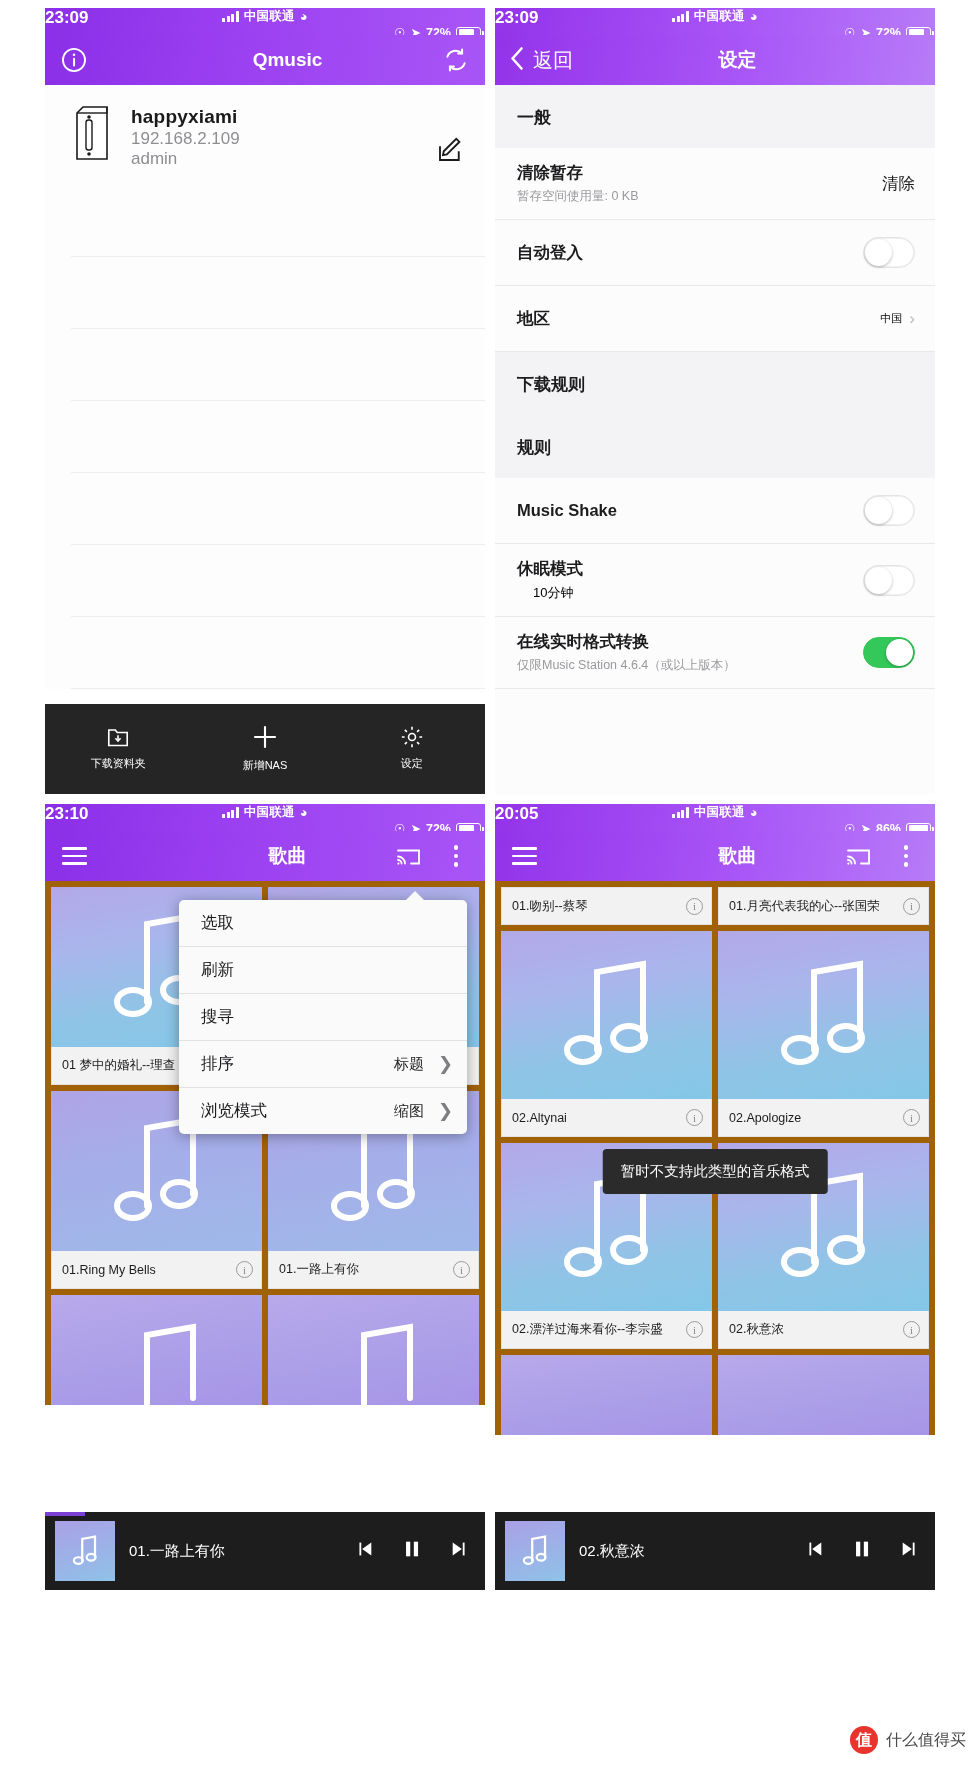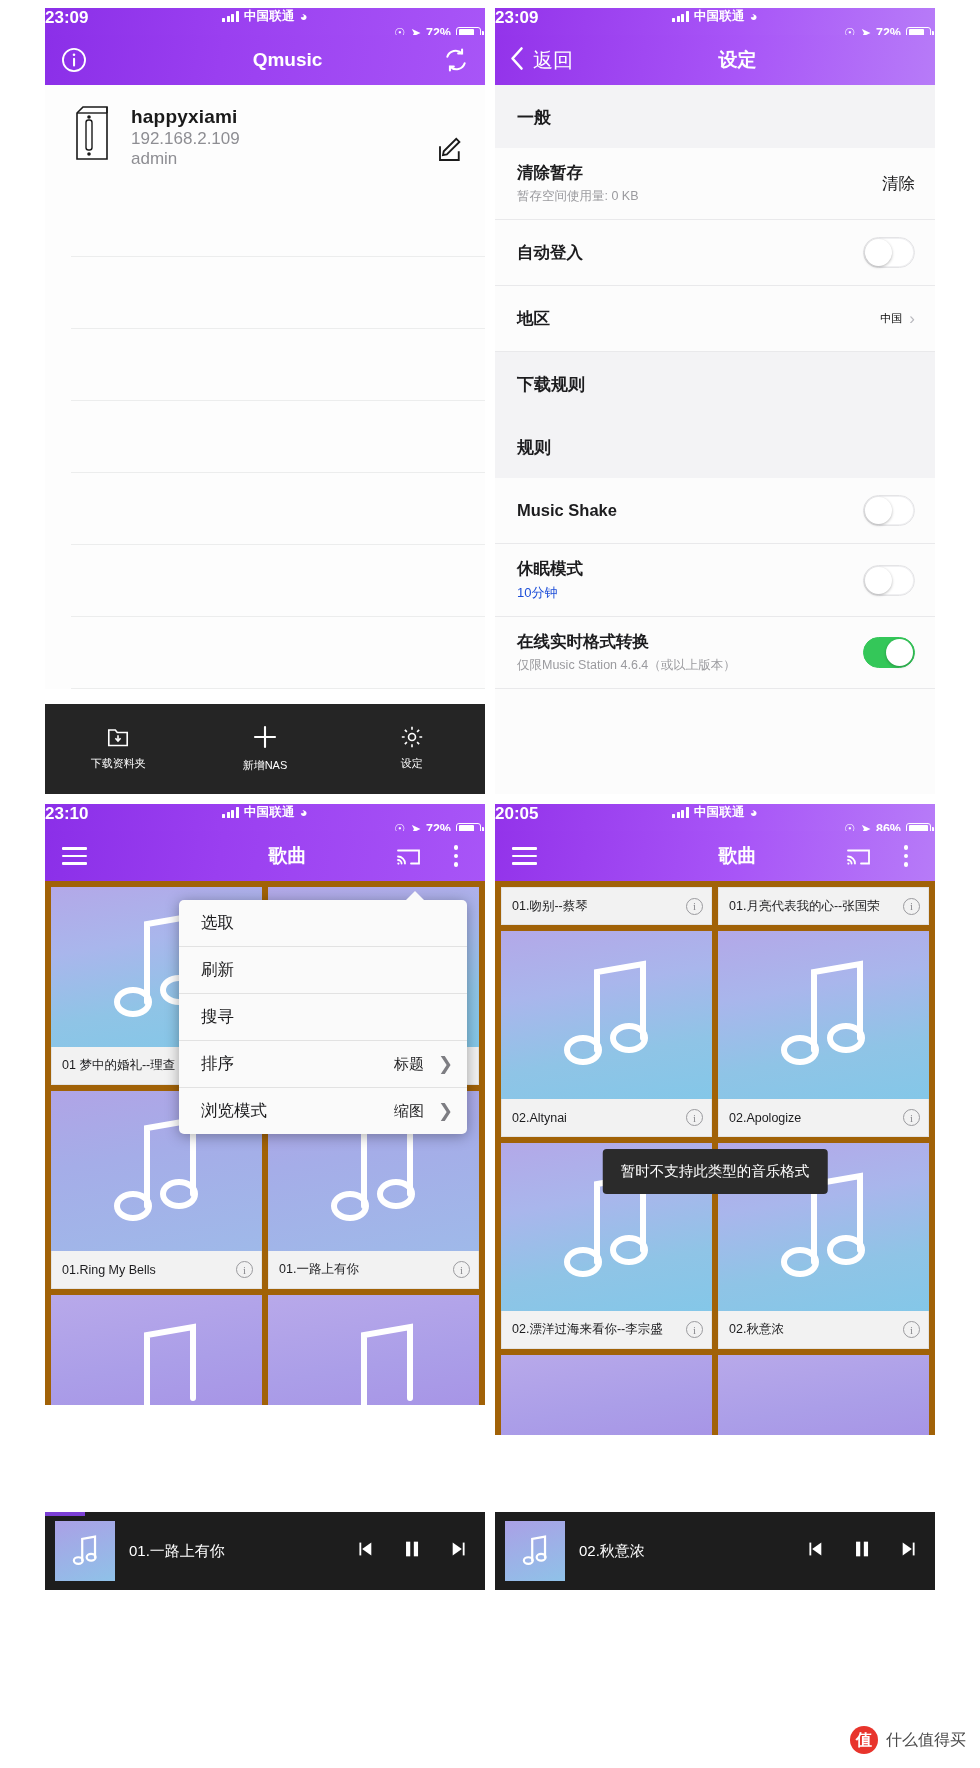--- a/index.html
+++ b/index.html
@@ -102,21 +102,21 @@
   .sec-head {
     background:#f3f3f5; padding: 21px 22px 19px 22px;
     font-size:17px; font-weight:bold; color:#1c1c1e;
   }
   .s-row {
     display:flex; align-items:center; padding: 14px 20px 14px 22px;
     border-bottom:1px solid #e9e9eb; background:#fcfcfc; min-height:66px;
   }
   .s-label { font-size:16.5px; font-weight:bold; color:#1c1c1e; }
   .s-sub { font-size:12.5px; color:#9a9a9e; margin-top:4px; }
-  .s-sub.blue { color:#1d4ed8; font-size:13px; }
+  .s-sub.blue { color:#000000; font-size:13px;margin-left:16px; }
   .s-right { margin-left:auto; display:flex; align-items:center; gap:7px; font-size:16px; color:#1c1c1e; }
   .s-action { font-size:16.5px; color:#1c1c1e; }
   .s-value { font-size:11px; color:#000000; }
   .chev { color:#b9b9be; font-size:17px; }
   .switch {
     width:52px; height:31px; border-radius:16px; background:#fff;
     border:1px solid #e4e4e6; position:relative; flex:none;
     box-shadow: inset 0 0 0 1px #f0f0f2;
   }
   .switch b { position:absolute; top:1px; left:1px; width:27px; height:27px; border-radius:50%;

